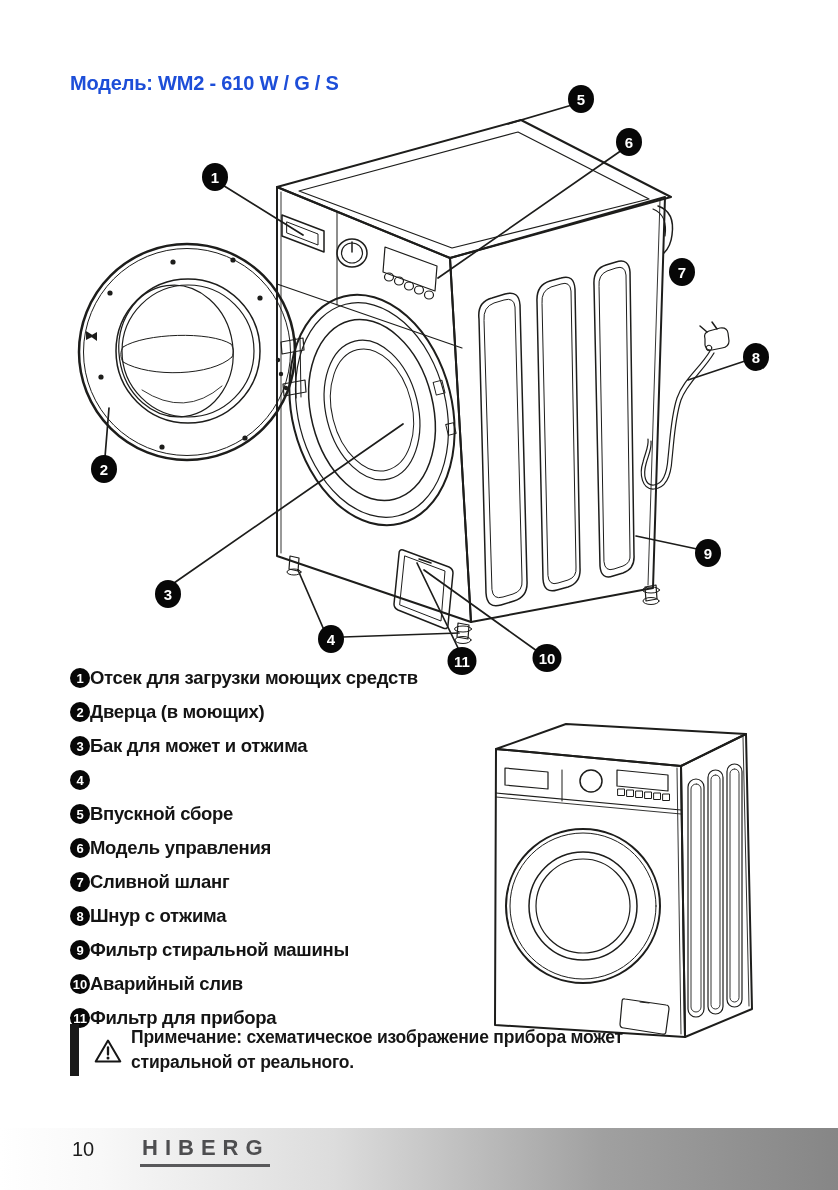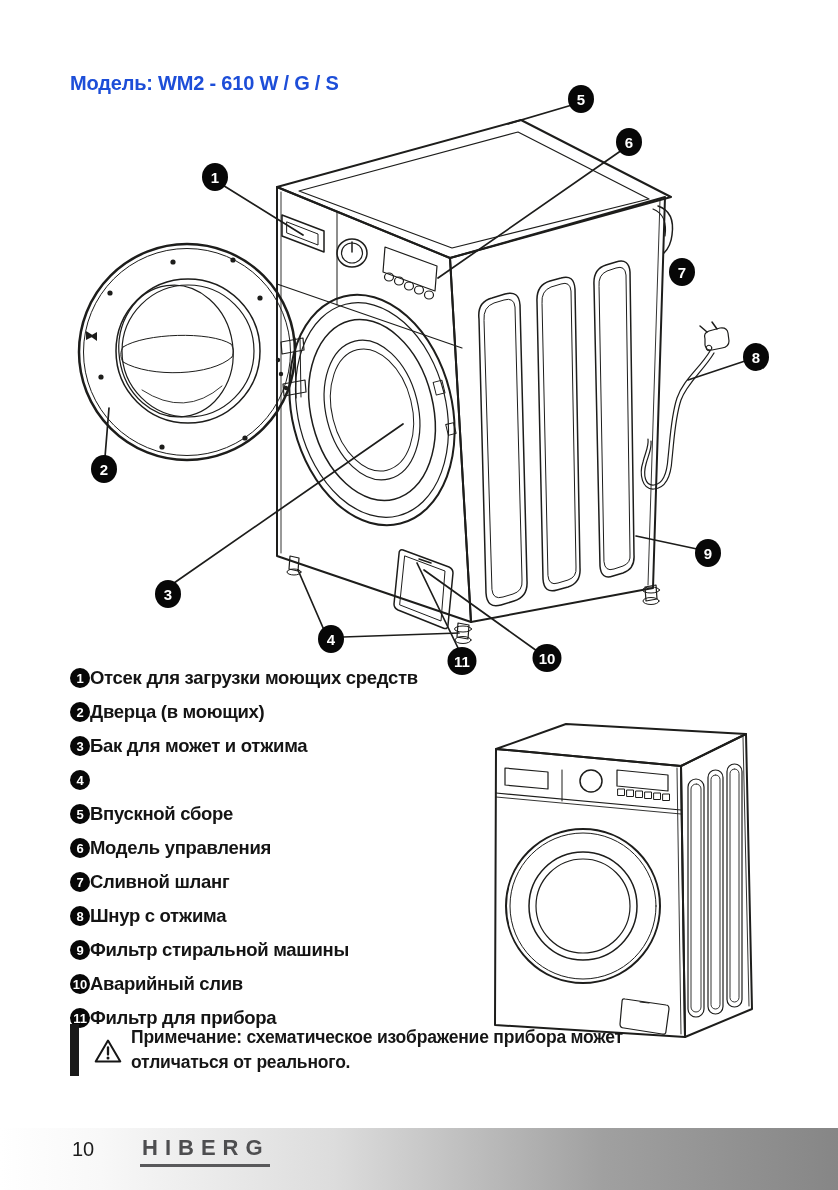--- a/index.html
+++ b/index.html
@@ -291,21 +291,21 @@
 
   <div class="note">
     <div class="note-bar"></div>
     <svg class="note-icon" width="28" height="26" viewBox="0 0 28 26">
       <path d="M14,2.5 L26.3,23.5 L1.7,23.5 Z" fill="none" stroke="#161616" stroke-width="2" stroke-linejoin="round"></path>
       <path d="M14,9.5 L14,16.5" fill="none" stroke="#161616" stroke-width="2.3" stroke-linecap="round"></path>
       <circle cx="14" cy="20" r="1.5" fill="#161616"></circle>
     </svg>
     <div class="note-text">
       <div>Примечание: схематическое изображение прибора может</div>
-      <div>отличаться от реального.</div>
+      <div>стиральной от реального.</div>
     </div>
   </div>
 
   <div class="footer">
     <div class="page-number">10</div>
     <div class="brand-logo">HIBERG</div>
   </div>
 
 </div>
 

